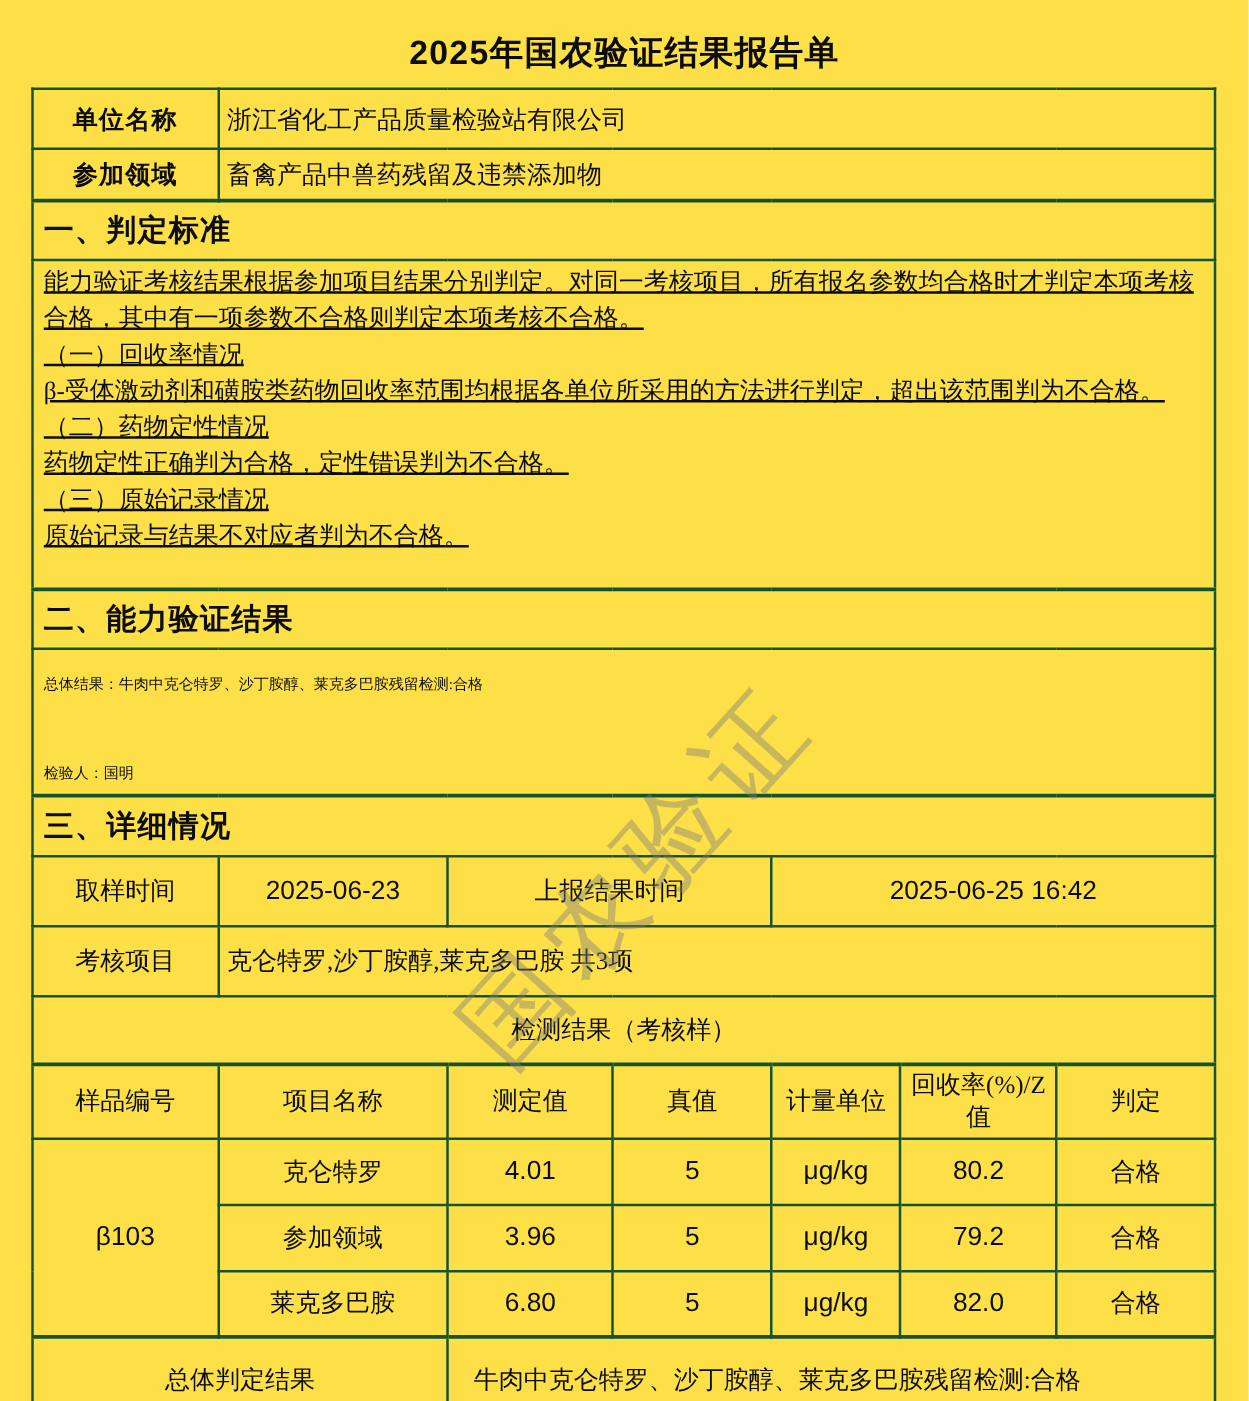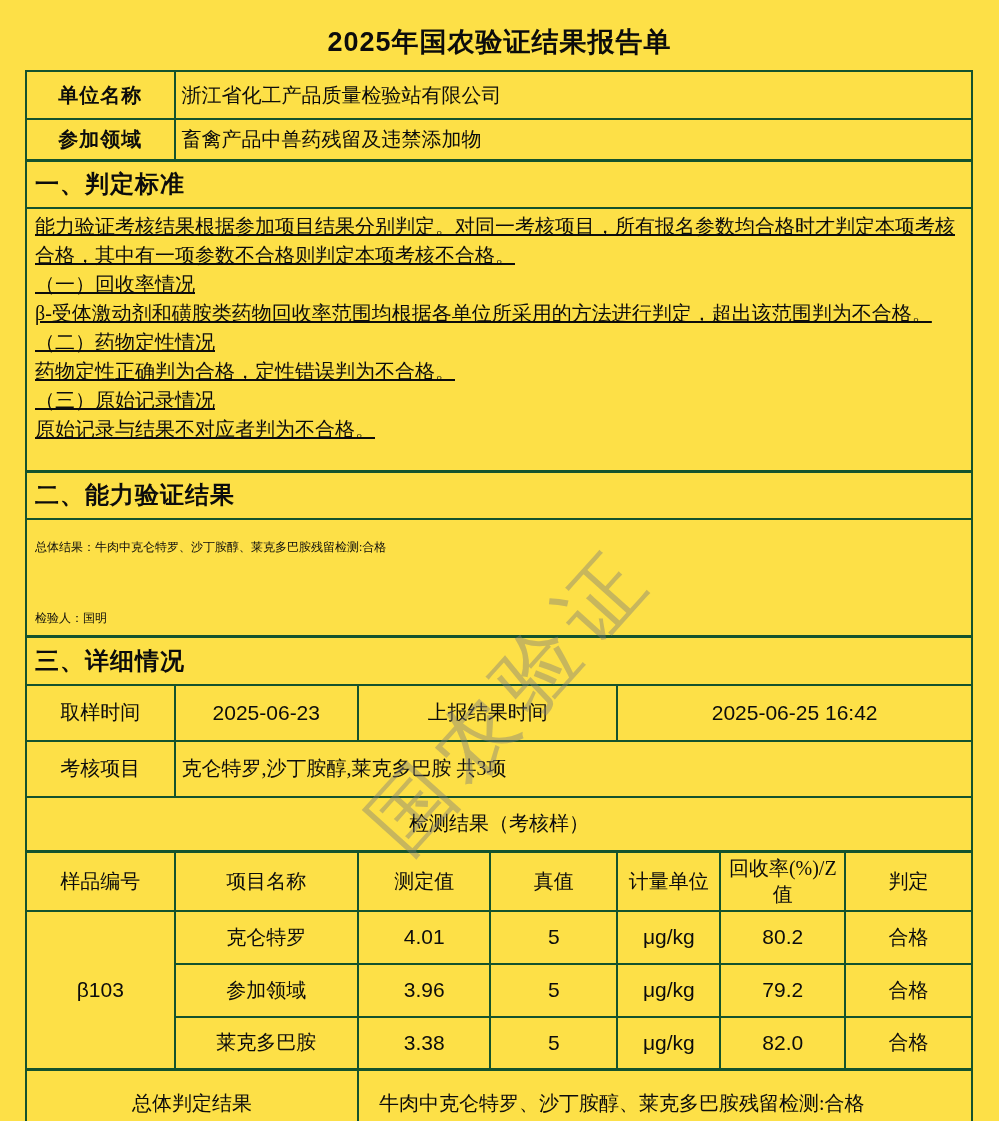--- a/index.html
+++ b/index.html
@@ -140,21 +140,21 @@
       <td class="center">参加领域</td>
       <td class="center sans">3.96</td>
       <td class="center sans">5</td>
       <td class="center sans">μg/kg</td>
       <td class="center sans">79.2</td>
       <td class="center">合格</td>
     </tr>
 
     <tr style="height:53px">
       <td class="center">莱克多巴胺</td>
-      <td class="center sans">3.38</td>
+      <td class="center sans">6.80</td>
       <td class="center sans">5</td>
       <td class="center sans">μg/kg</td>
       <td class="center sans">82.0</td>
       <td class="center">合格</td>
     </tr>
 
     <tr style="height:67px">
       <td colspan="2" class="center boldcell" style="border-top-width:3px">总体判定结果</td>
       <td colspan="5" class="boldcell" style="border-top-width:3px;padding-left:20px">牛肉中克仑特罗、沙丁胺醇、莱克多巴胺残留检测:合格</td>
     </tr>

